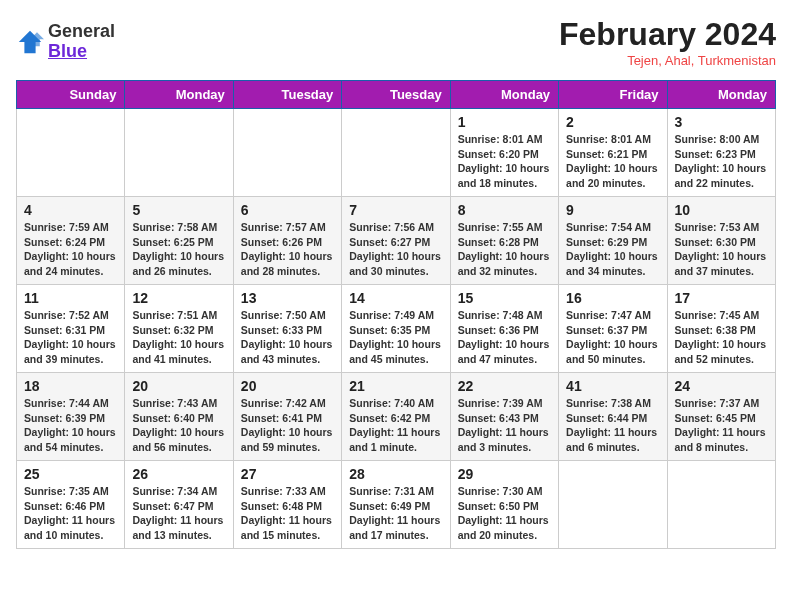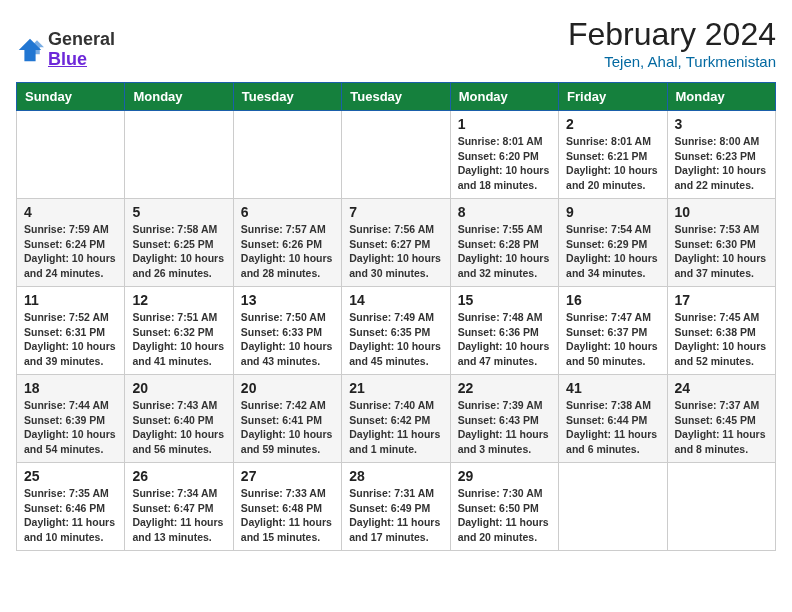--- a/index.html
+++ b/index.html
@@ -6,21 +6,21 @@
     body {
       font-family: Arial, sans-serif;
       background: #fff;
       width: 792px;
       min-height: 612px;
       padding: 16px;
     }
     .header {
       display: flex;
       justify-content: space-between;
-      align-items: flex-end;
+      align-items: center;
       margin-bottom: 12px;
     }
     .logo {
       display: flex;
       align-items: center;
       gap: 4px;
     }
     .logo-text {
       font-size: 18px;
       font-weight: bold;
@@ -30,36 +30,36 @@
     .logo-blue { color: #6d28d9; text-decoration: underline; }
     .logo-icon {
       width: 28px;
       height: 28px;
     }
     .title-block {
       text-align: right;
     }
     .month-title {
       font-size: 32px;
-      font-weight: normal;
+      font-weight: bold;
       color: #222;
     }
     .location {
-      font-size: 15px;
-      color: #0369a1;
+      font-size: 13px;
+      color: #ef4444;
     }
     table {
       width: 100%;
       border-collapse: collapse;
       table-layout: fixed;
     }
     thead th {
-      background-color: #15803d;
+      background-color: #a21caf;
       color: #fff;
-      text-align: left;
+      text-align: right;
       padding: 6px 8px;
       font-size: 13px;
       font-weight: bold;
       border: 1px solid #1a5faa;
     }
     tbody td {
       vertical-align: top;
       border: 1px solid #ccc;
       padding: 5px 7px;
       font-size: 11px;

